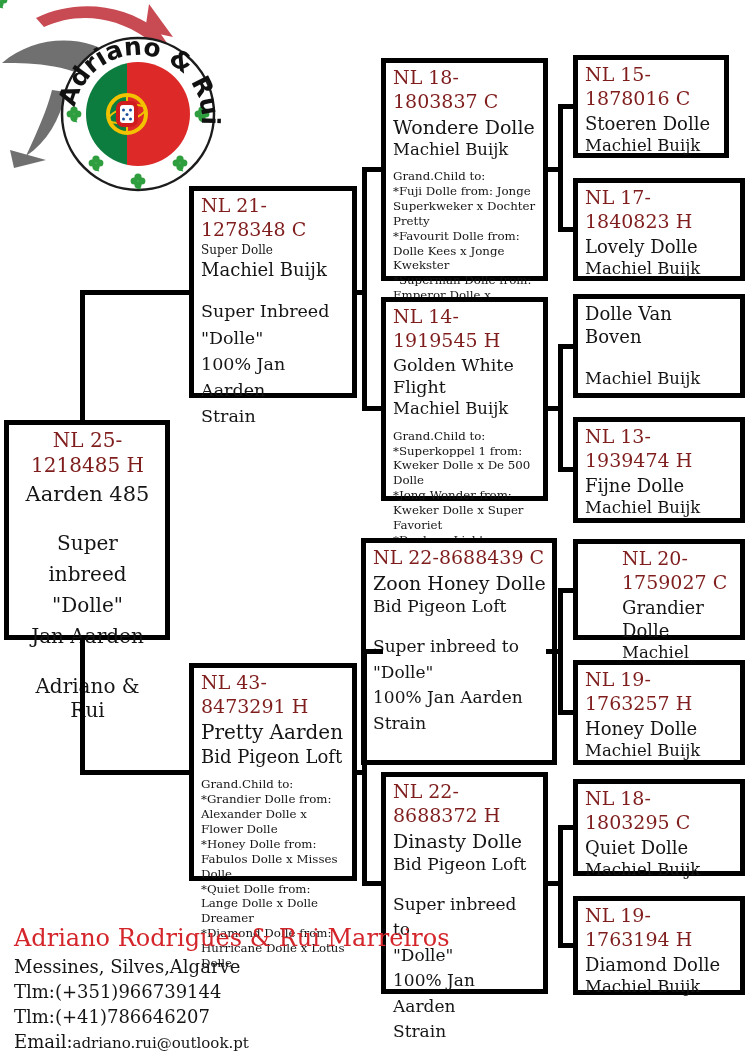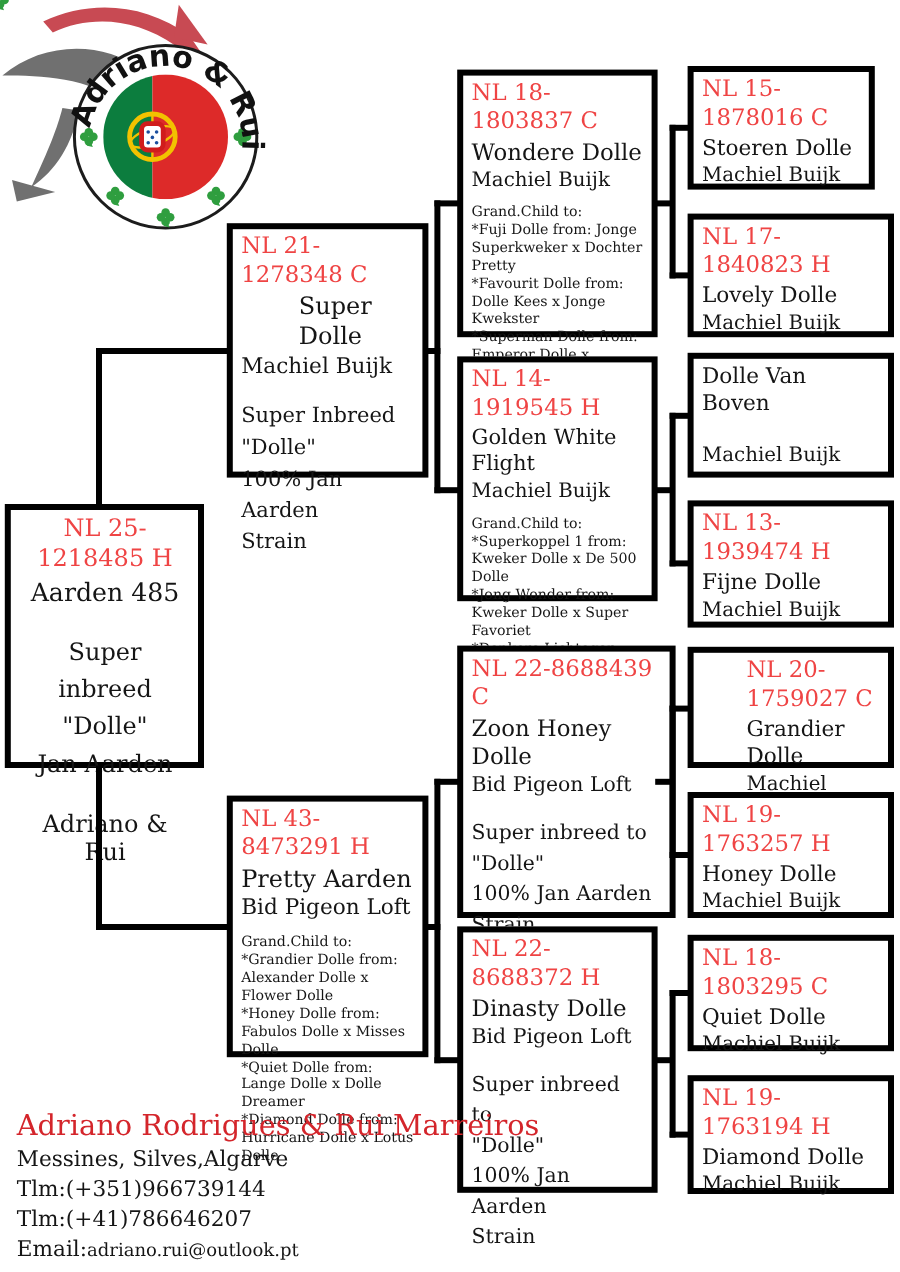--- a/index.html
+++ b/index.html
@@ -1,21 +1,21 @@
 <!DOCTYPE html>
 <html><head>
 <meta charset="utf-8">
 <style>
   html,body{margin:0;padding:0;background:#fff;}
   #stage{position:relative;width:750px;height:1060px;background:#fff;overflow:hidden;
          font-family:"DejaVu Serif",serif;color:#151515;}
   
   .pbox{position:absolute;background:#fff;border:5px solid #000;box-sizing:border-box;
         padding:3px 6px 2px 7px;display:flex;flex-direction:column;}
-  .ring{color:#ef4444;font-size:19px;line-height:1.25;margin-bottom:1px;}
+  .ring{color:#7f1d1d;font-size:19px;line-height:1.25;margin-bottom:1px;}
   .bname{font-size:19px;line-height:1.28;}
   .sub{font-size:16.5px;line-height:1.3;}
   .loft{font-size:18px;line-height:1.3;}
   .body-lines{font-size:17.5px;line-height:1.5;white-space:pre-line;margin-top:17px;}
   .grandchild{font-size:11.8px;line-height:1.26;white-space:pre-line;margin-top:9px;}
   .bottom{margin-top:auto;margin-bottom:2px;}
   .center{text-align:center;}
   .subject-name{font-size:21px;margin-top:2px;}
   .subject-body{font-size:20px;line-height:1.55;white-space:pre-line;margin-top:20px;}
   .subject-owner{font-size:20px;margin-top:22px;}
@@ -96,21 +96,21 @@
     <div class="ring" style="font-size:20px;">NL 25-1218485 H</div>
     <div class="bname subject-name">Aarden 485</div>
     <div class="subject-body">Super inbreed
 "Dolle"
 Jan Aarden</div>
     <div class="subject-owner">Adriano &amp; Rui</div>
   </div>
 
   <div class="pbox" style="left:189px;top:186px;width:168px;height:212px;">
     <div class="ring">NL 21-1278348 C</div>
-    <div class="bname" style="font-size:20px;margin-left:48px;">Super Dolle</div>
+    <div class="bname" style="font-size:12px;">Super Dolle</div>
     <div class="loft">Machiel Buijk</div>
     <div class="body-lines">Super Inbreed
 "Dolle"
 100% Jan Aarden
 Strain</div>
   </div>
 
   <div class="pbox" style="left:189px;top:663px;width:168px;height:218px;">
     <div class="ring">NL 43-8473291 H</div>
     <div class="bname" style="font-size:20px;">Pretty Aarden</div>
@@ -137,21 +137,21 @@
     <div class="ring">NL 14-1919545 H</div>
     <div class="bname" style="font-size:17.5px;">Golden White Flight</div>
     <div class="sub">Machiel Buijk</div>
     <div class="grandchild">Grand.Child to:
 *Superkoppel 1 from: Kweker Dolle x De 500 Dolle
 *Jong Wonder from: Kweker Dolle x Super Favoriet
 *Donkere Lichtoger from: Super Lichte x Zwart Inteelt
 *Zitter Duivin from: Zitter Dolle x Super Goudoogje</div>
   </div>
 
-  <div class="pbox" style="left:381px;top:538px;width:182px;height:227px;">
+  <div class="pbox" style="left:361px;top:538px;width:196px;height:227px;">
     <div class="ring">NL 22-8688439 C</div>
     <div class="bname">Zoon Honey Dolle</div>
     <div class="loft" style="font-size:17px;">Bid Pigeon Loft</div>
     <div class="body-lines" style="font-size:17px;">Super inbreed to
 "Dolle"
 100% Jan Aarden
 Strain</div>
   </div>
 
   <div class="pbox" style="left:381px;top:772px;width:167px;height:222px;">

